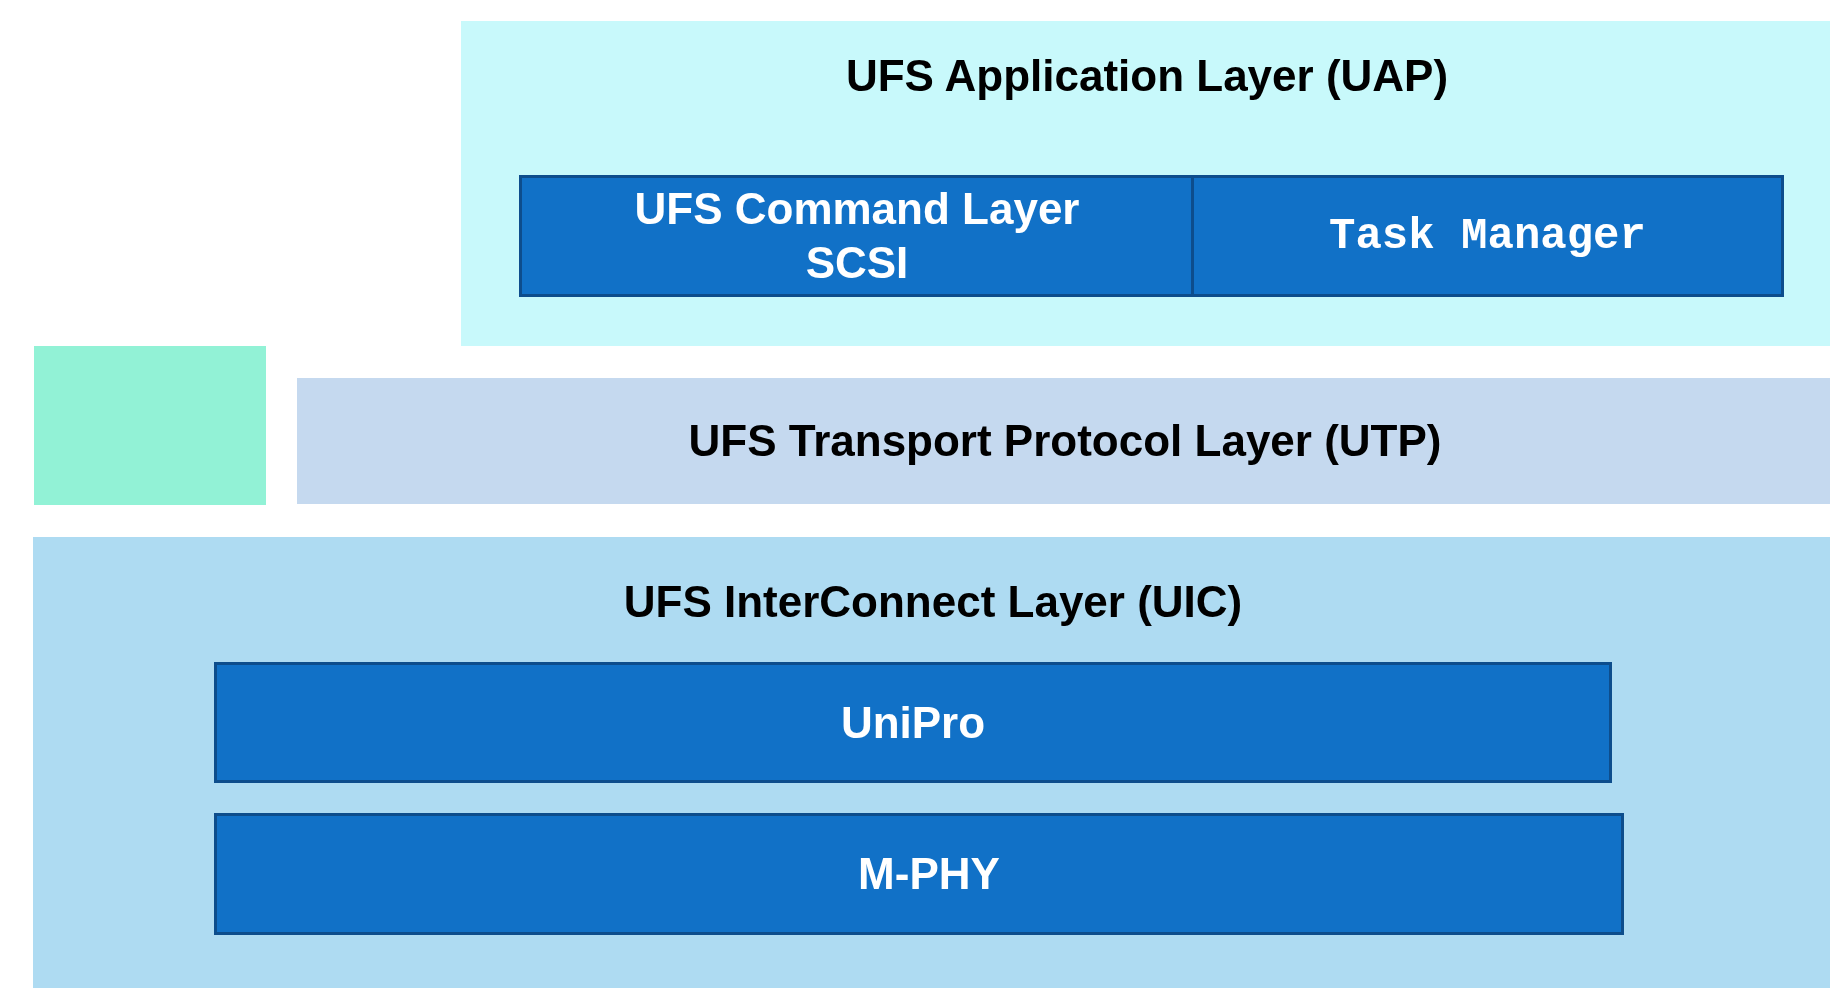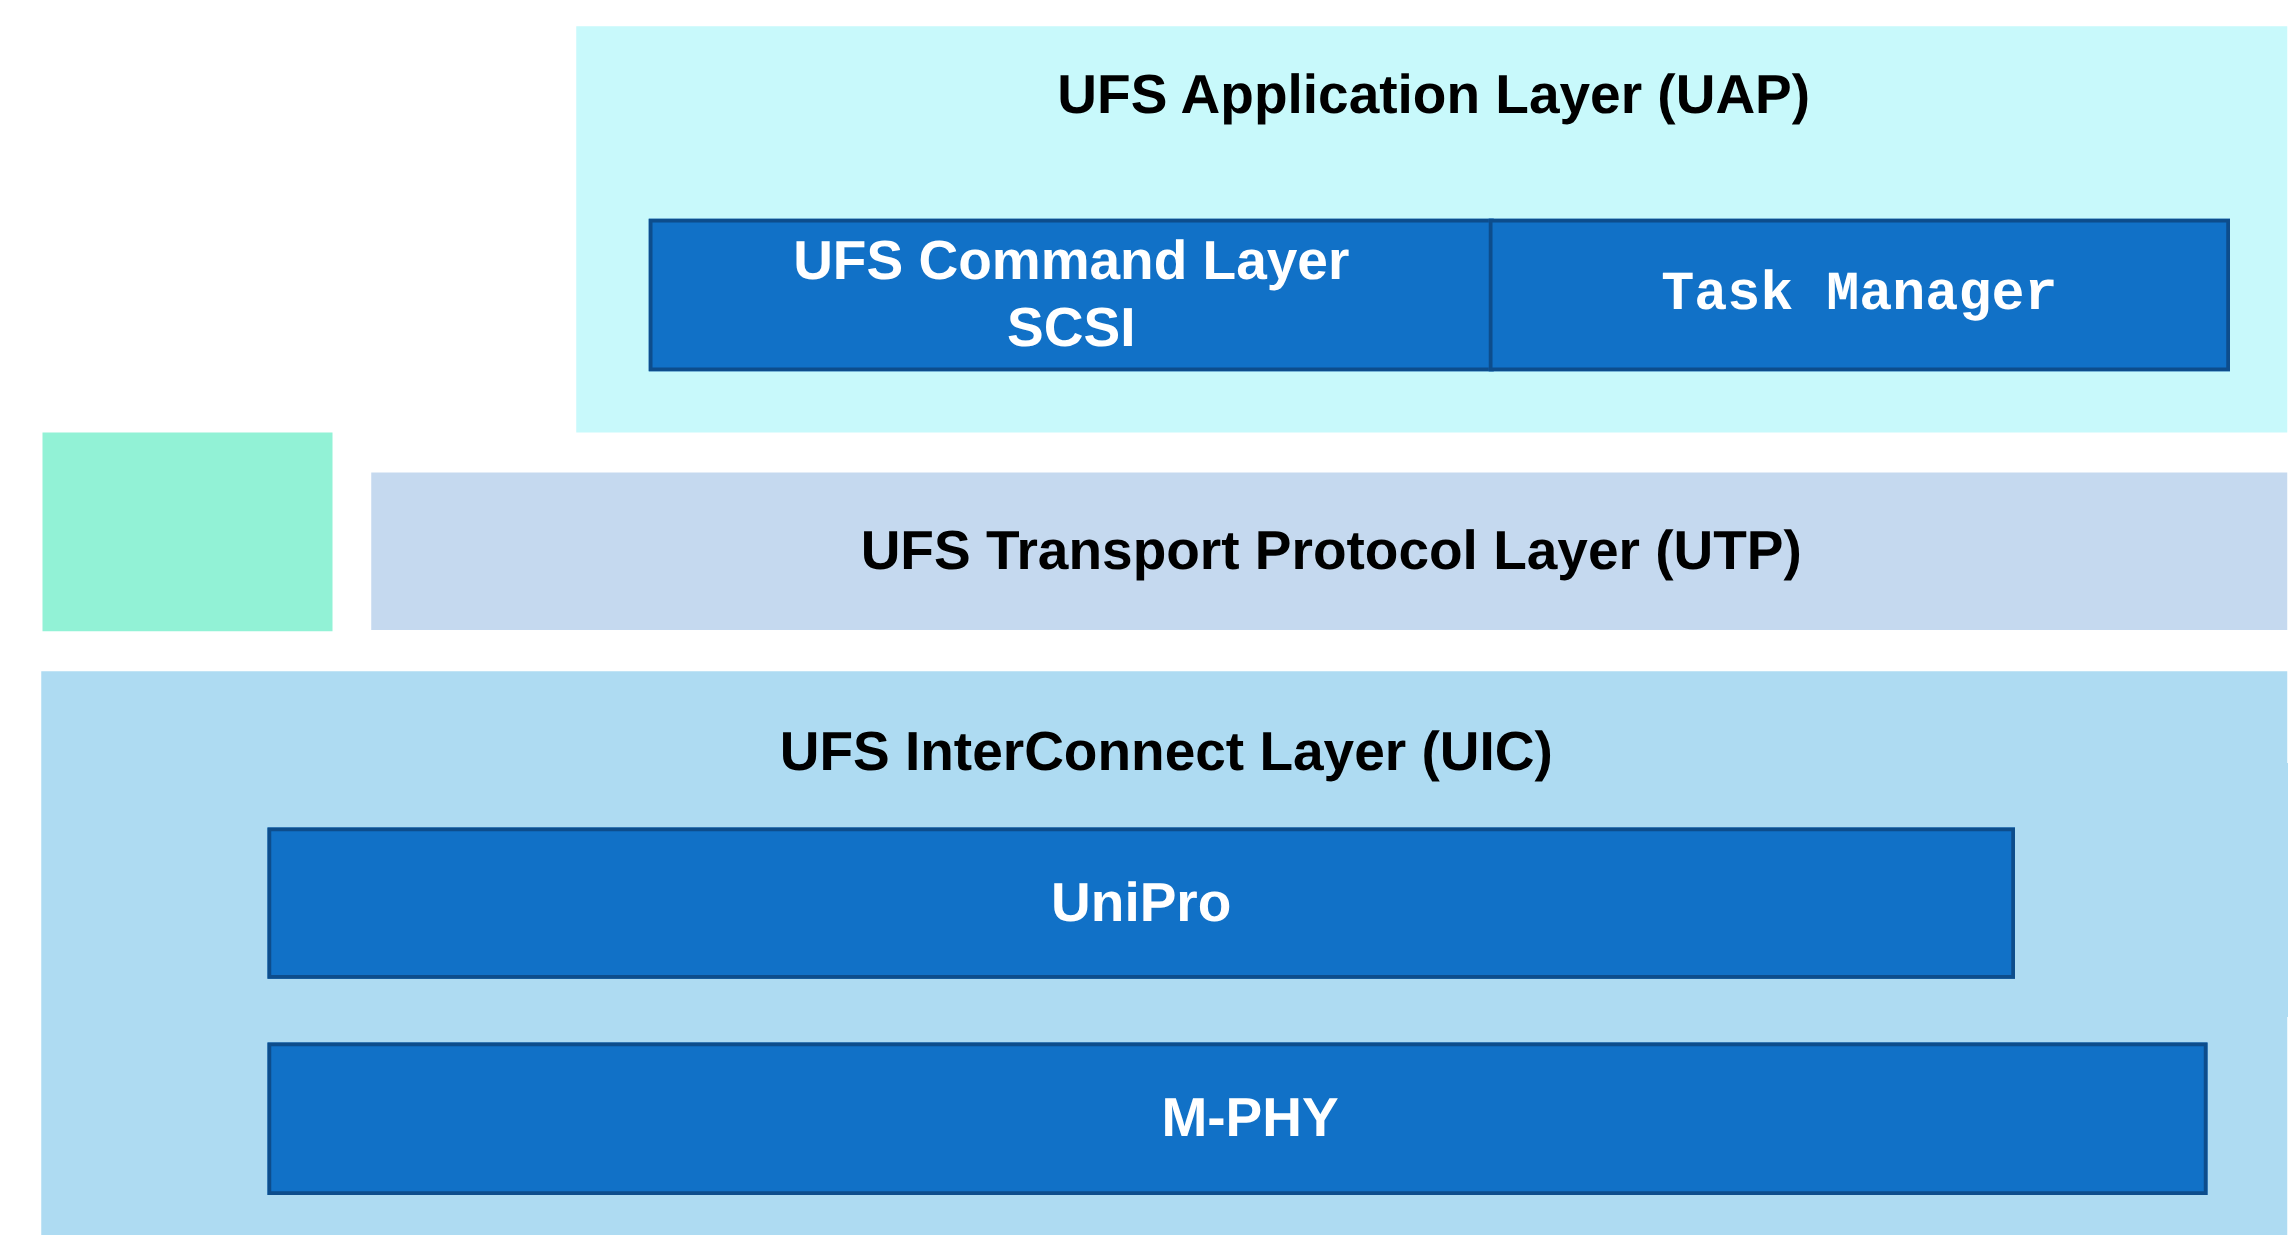--- a/index.html
+++ b/index.html
@@ -75,21 +75,21 @@
     color: var(--box_text, #ffffff);
     font-size: 44px;
     text-align: center;
   }
   .bluebox .line { line-height: 54px; white-space: nowrap; }
 
   .cmd  { left: 58px;  top: 154px; width: 676px;  height: 122px; }
   .task { left: 730px; top: 154px; width: 593px;  height: 122px; font-family: Liberation Mono, monospace; }
 
   .unipro { left: 181px; top: 125px; width: 1398px; height: 121px; }
-  .mphy   { left: 181px; top: 297px; width: 1552px; height: 122px; padding-left: 20px; }
+  .mphy   { left: 181px; top: 276px; width: 1410px; height: 122px; padding-left: 20px; }
 </style>
 </head>
 <body>
 
 <div class="canvas">
 
   <div class="abs dm-narrow"></div>
 
   <div class="abs uap">
     <div class="panel-title">UFS Application Layer (UAP)</div>

